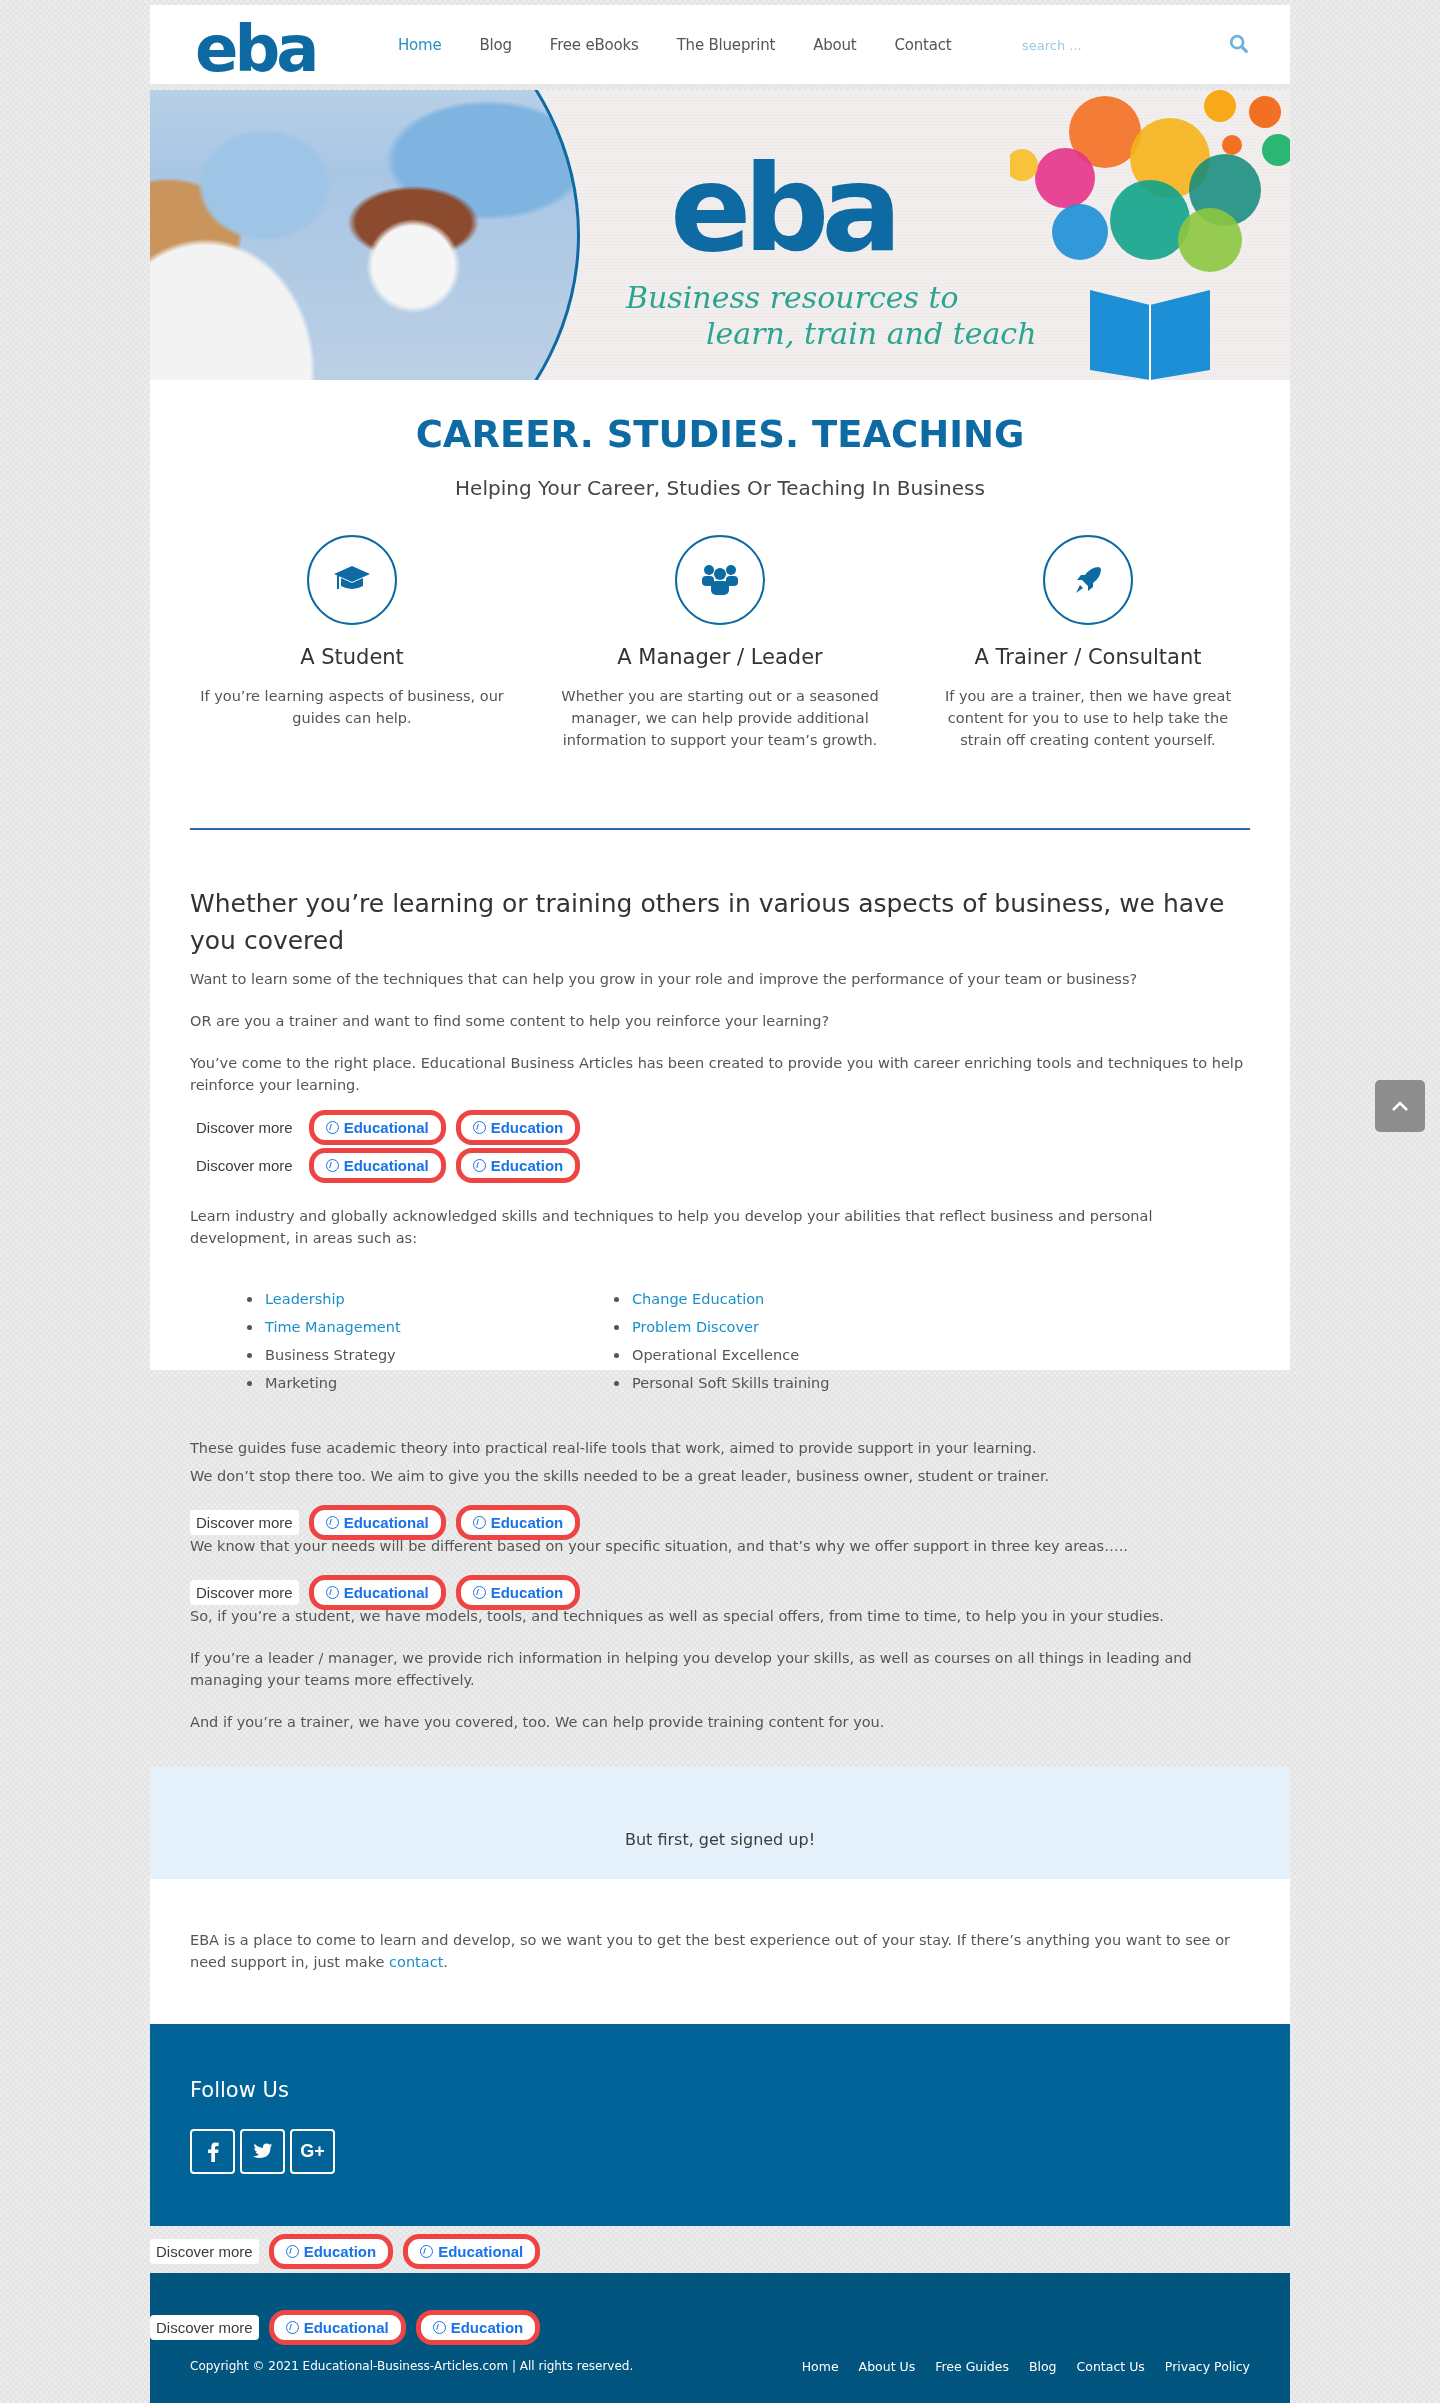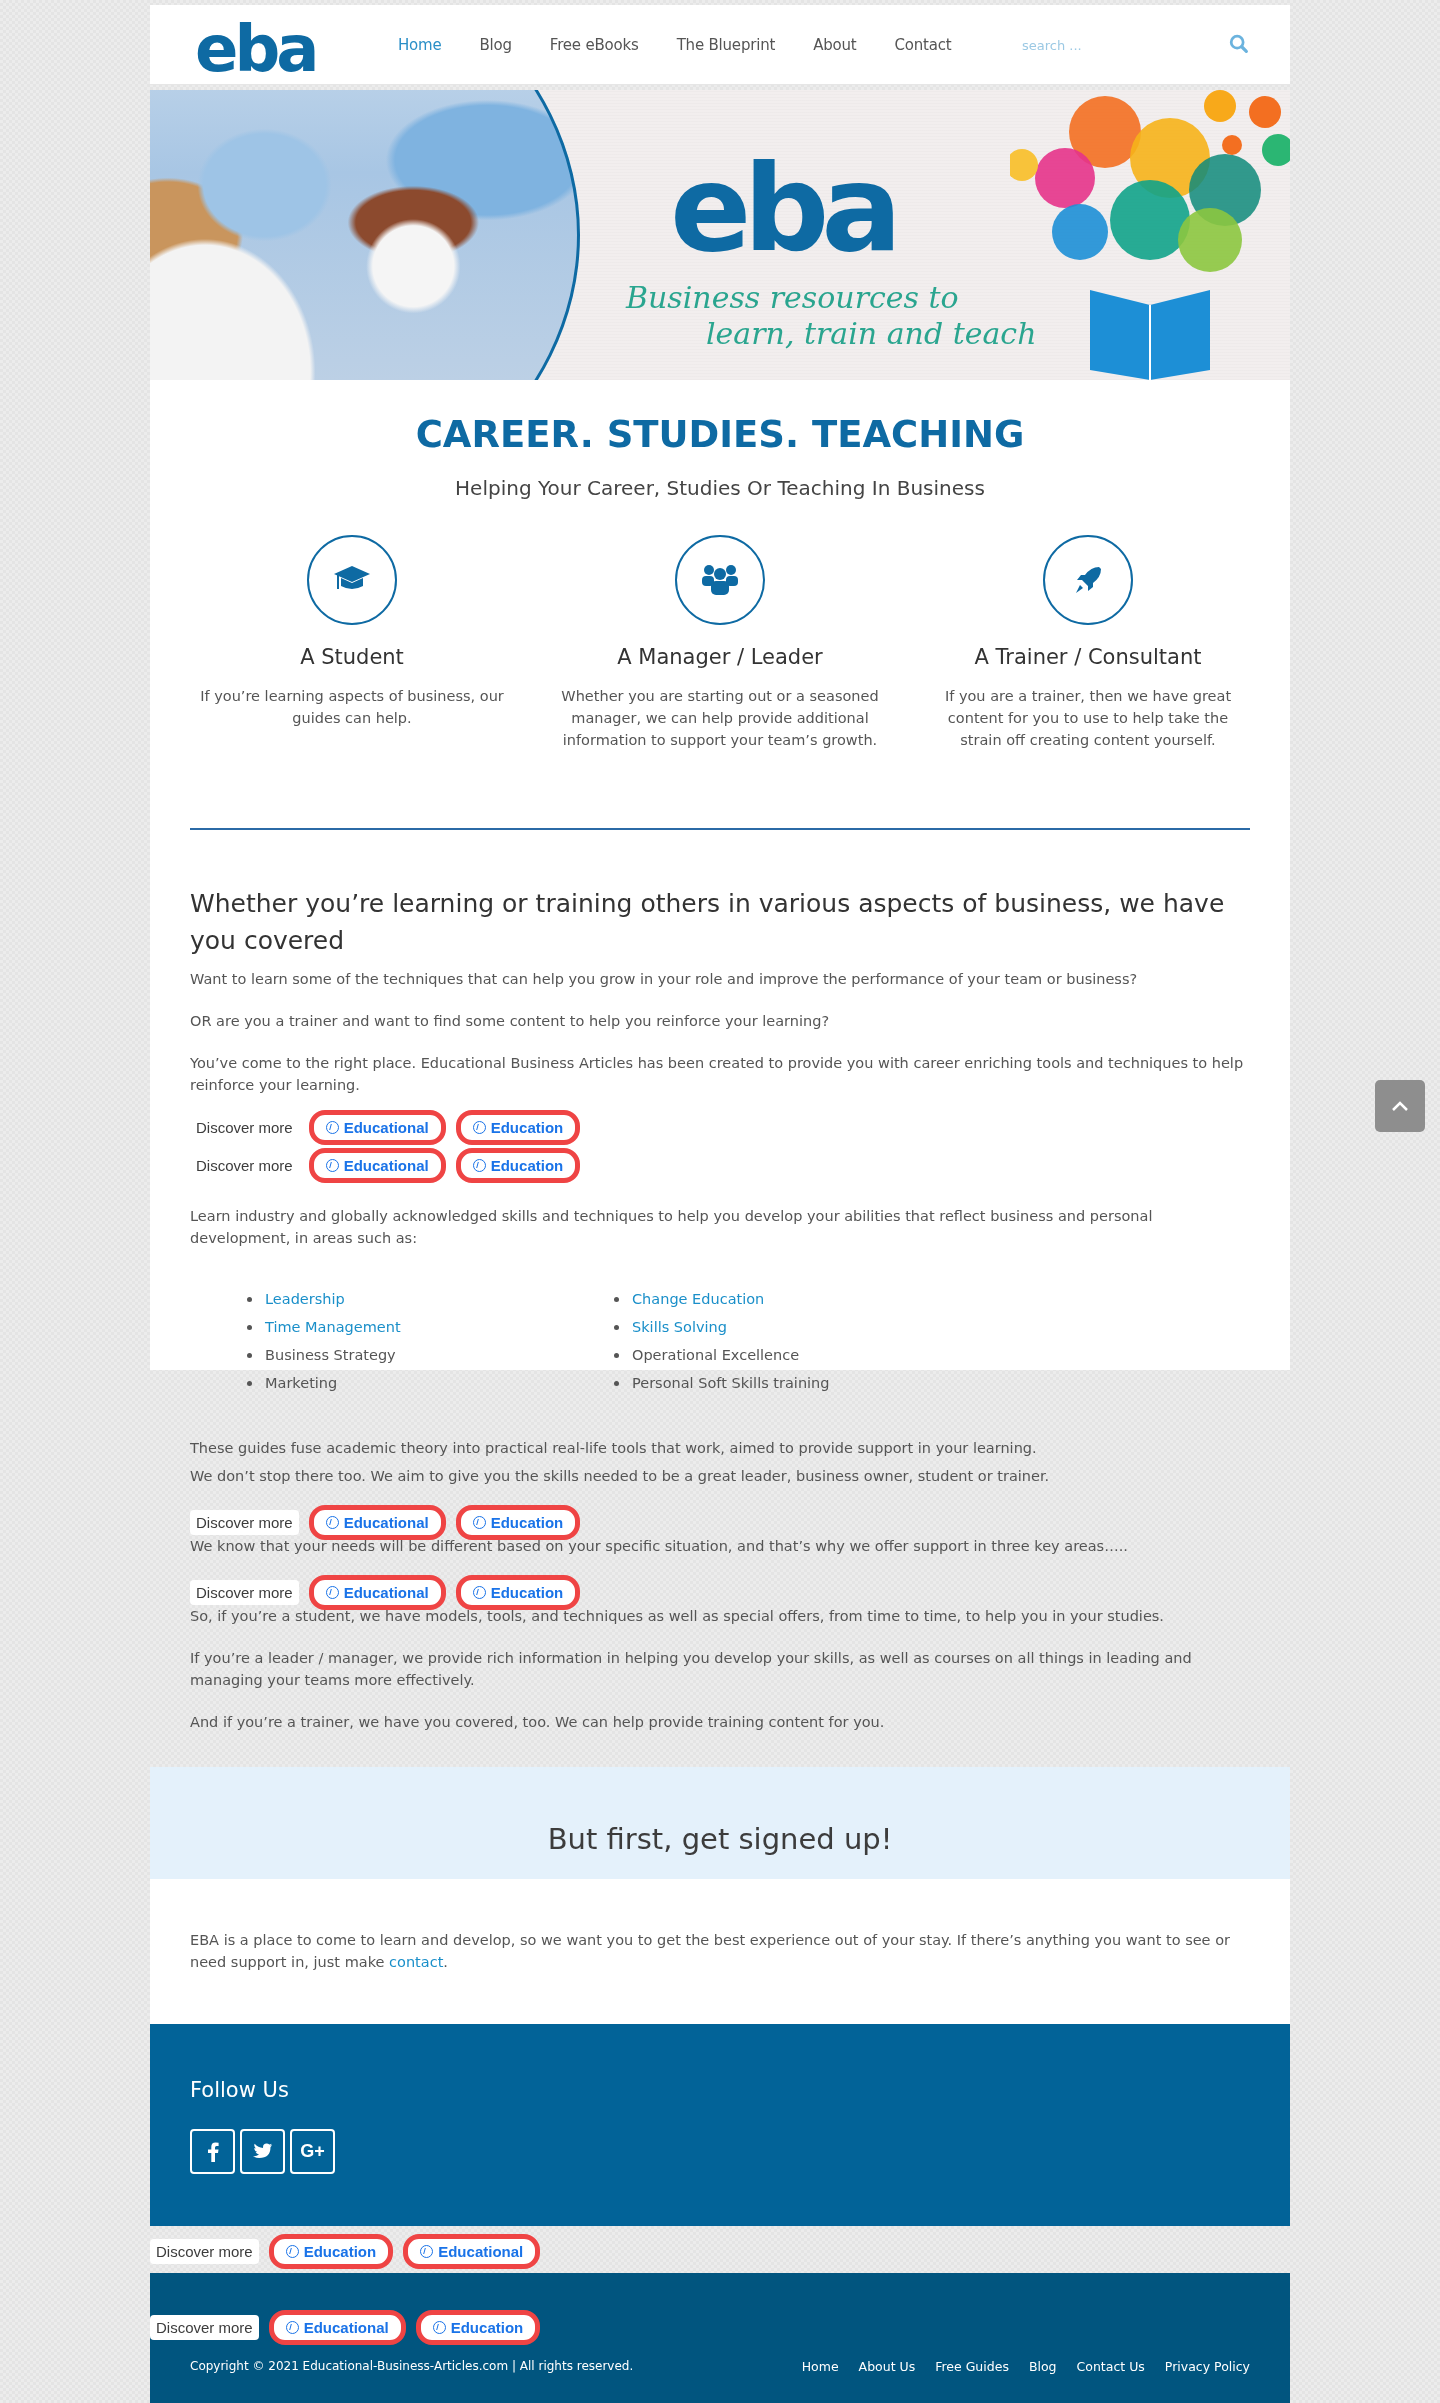--- a/index.html
+++ b/index.html
@@ -68,21 +68,21 @@
   .discover .dlabel { font-size: 15px; color: #3c3c3c; padding: 4px 6px; background: #fff; border-radius: 4px; }
   .chip { display: inline-flex; align-items: center; gap: 5px; padding: 4px 12px; border: 5px solid #ef4444; border-radius: 16px; font-size: 15px; font-weight: bold; color: #1a73e8; background: #fff; cursor: pointer; }
   .chip .ico { width: 13px; height: 13px; border: 1.5px solid #1a73e8; border-radius: 50%; position: relative; display: inline-block; }
   .chip .ico::after { content: ""; position: absolute; left: 3px; top: 1.5px; width: 4px; height: 6px; border-left: 1.5px solid #1a73e8; transform: skewX(-15deg); }
 
   ul.skills { position: absolute; list-style: none; }
   ul.skills li { font-size: 14.5px; line-height: 28px; color: #555; position: relative; padding-left: 20px; }
   ul.skills li::before { content: ""; position: absolute; left: 2px; top: 12px; width: 5px; height: 5px; border-radius: 50%; background: #555; }
   ul.skills li.link { color: #1a8fc9; }
 
-  .signup { position: absolute; top: 1767px; left: 0; width: 1140px; height: 144px; background: #e4f1fb; display: flex; align-items: center; justify-content: center; font-size: 29px; color: #3c3c3c; }
+  .signup { position: absolute; top: 1767px; left: 0; width: 1140px; height: 144px; background: #e4f1fb; display: flex; align-items: center; justify-content: center; font-size: 16px; color: #3c3c3c; }
   .about { top: 1879px; height: 145px; }
   .about p { position: absolute; top: 50px; left: 40px; width: 1060px; font-size: 14.5px; line-height: 22px; color: #555; }
   .about a { color: #1a8fc9; text-decoration: none; }
 
   .follow { position: absolute; top: 2024px; left: 0; width: 1140px; height: 202px; background: #026398; }
   .follow h4 { position: absolute; left: 40px; top: 54px; font-weight: normal; font-size: 21px; color: #fff; }
   .social { position: absolute; left: 40px; top: 105px; display: flex; gap: 5px; }
   .social a { width: 45px; height: 45px; border: 2px solid #fff; border-radius: 4px; display: flex; align-items: center; justify-content: center; color: #fff; text-decoration: none; font-weight: bold; font-size: 18px; font-family: "Liberation Sans", sans-serif; }
 
   .mid-discover { position: absolute; top: 2234px; left: 0; width: 1140px; }
@@ -223,21 +223,21 @@
       <p class="abs" style="top:320px">Learn industry and globally acknowledged skills and techniques to help you develop your abilities that reflect business and personal development, in areas such as:</p>
 
       <ul class="skills" style="top:400px; left:55px">
         <li class="link">Leadership</li>
         <li class="link">Time Management</li>
         <li>Business Strategy</li>
         <li>Marketing</li>
       </ul>
       <ul class="skills" style="top:400px; left:422px">
         <li class="link">Change Education</li>
-        <li class="link">Skills Solving</li>
+        <li class="link">Problem Discover</li>
         <li>Operational Excellence</li>
         <li>Personal Soft Skills training</li>
       </ul>
 
       <p class="abs" style="top:552px">These guides fuse academic theory into practical real-life tools that work, aimed to provide support in your learning.</p>
       <p class="abs" style="top:580px">We don’t stop there too. We aim to give you the skills needed to be a great leader, business owner, student or trainer.</p>
 
       <div class="discover" style="top:620px">
         <span class="dlabel">Discover more</span>
         <span class="chip">

